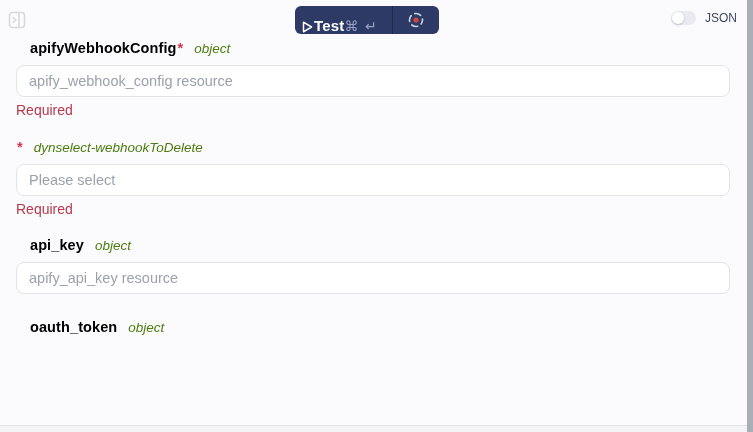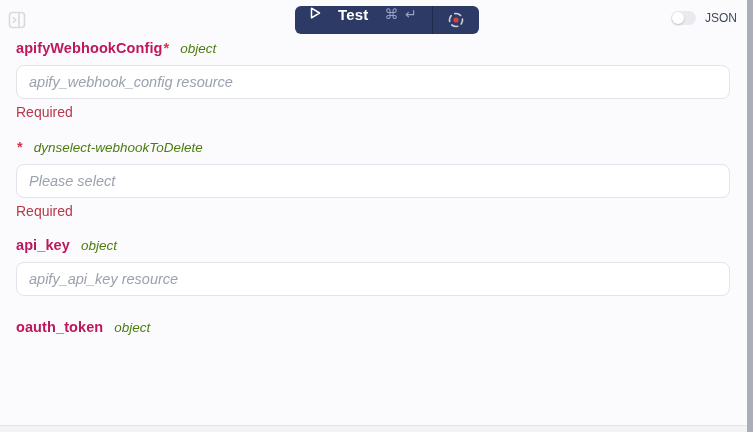--- a/index.html
+++ b/index.html
@@ -15,22 +15,22 @@
   .panel-toggle {
     position: absolute; left: 8px; top: 11px;
     width: 18px; height: 18px; cursor: pointer;
   }
   .test-group {
     position: absolute; left: 295px; top: 6px;
     height: 28px; display: flex; align-items: stretch;
     background: #2d3a66; border-radius: 6px; overflow: hidden;
   }
   .test-btn {
-    display: flex; align-items: flex-start; gap: 16px;
-    padding: 0 14px 0 13px; cursor: pointer;
+    display: flex; align-items: flex-end; gap: 0;
+    padding: 0 14px 0 5px; cursor: pointer;
   }
   .test-label { color: #ffffff; font-size: 15px; font-weight: 700; letter-spacing: .2px; }
   .test-shortcut {
     color: #99a1c2; font-size: 14px;
     font-family: "DejaVu Sans", sans-serif; letter-spacing: 1px;
   }
   .test-divider { width: 1px; background: #20294b; }
   .focus-btn {
     width: 46px; display: flex; align-items: center; justify-content: center;
     cursor: pointer;
@@ -46,29 +46,29 @@
   .switch-knob {
     position: absolute; left: 1px; top: 1px;
     width: 12px; height: 12px; border-radius: 50%;
     background: #ffffff; box-shadow: 0 1px 2px rgba(40,50,70,.25);
   }
   .json-label { font-size: 12px; color: #3d485c; }
 
   
   .field { position: absolute; left: 16px; right: 23px; }
   .label-row { display: flex; align-items: baseline; height: 16px; margin-bottom: 9px; }
-  .fname { font-size: 14.5px; font-weight: 700; color: #be185d; letter-spacing: .1px; }
+  .fname { font-size: 14.5px; font-weight: 700; color: #000000; letter-spacing: .1px; margin-left: 14px; }
   .req-star { font-size: 14.5px; font-weight: 700; color: #d63649; margin-left: 1px; }
   .fmeta { font-size: 13.5px; font-style: italic; color: #4d7c0f; margin-left: 11px; }
   .finput {
-    width: 100%; height: 26px;
+    width: 100%; height: 32px;
     border: 1px solid #e2e4e9; border-radius: 8px;
-    background: #ffffff; padding: 16px 12px;
+    background: #ffffff; padding: 8px 12px;
     font-family: "Liberation Sans", "DejaVu Sans", sans-serif;
-    font-size: 14.5px; color: #1c2430; outline: none; font-style: italic;
+    font-size: 14.5px; color: #1c2430; outline: none;
   }
   .finput::placeholder { color: #9ba1ad; opacity: 1; }
   .freq {
     margin-top: 5px; 
     font-size: 14px; color: #b8384a; height: 16px;
   }
 
   
   .bottom-bar {
     position: absolute; left: 0; right: 0; bottom: 0; height: 7px;

